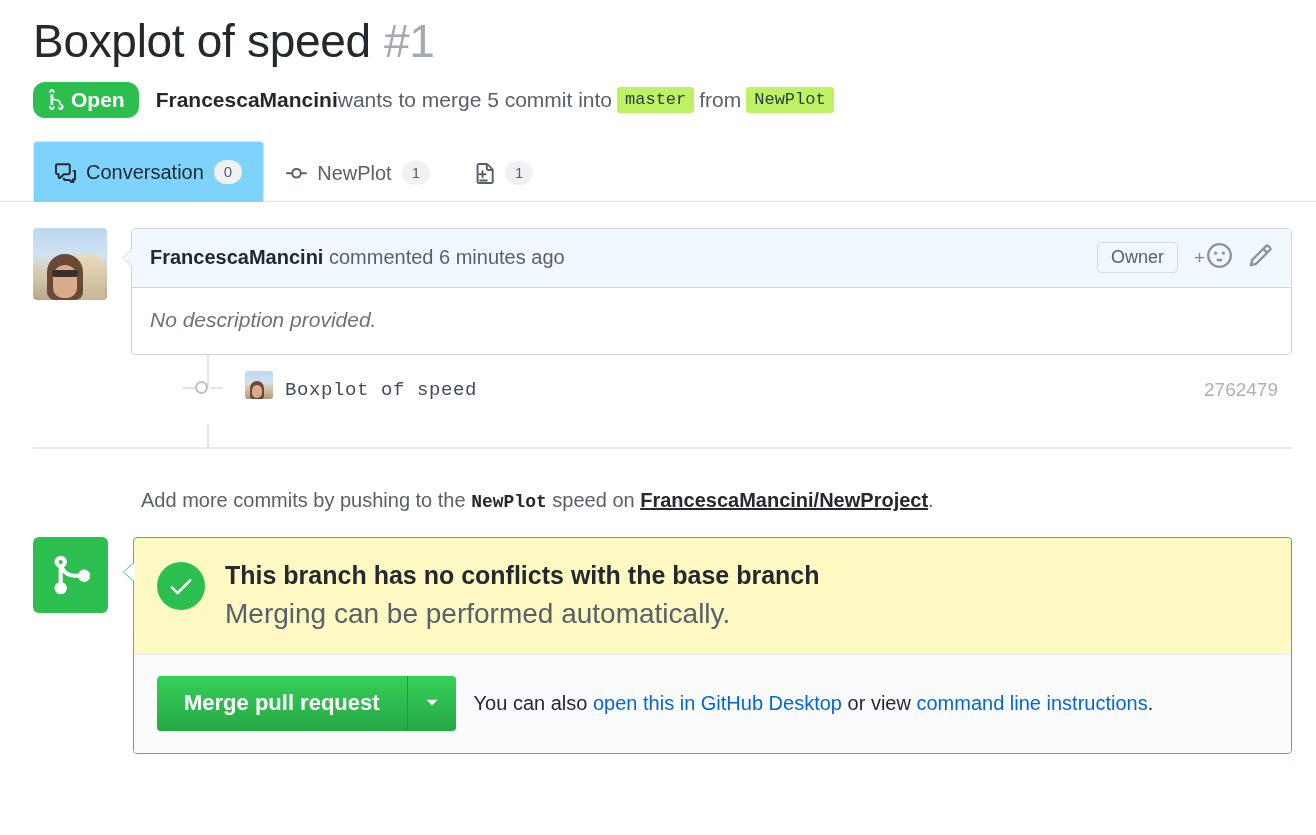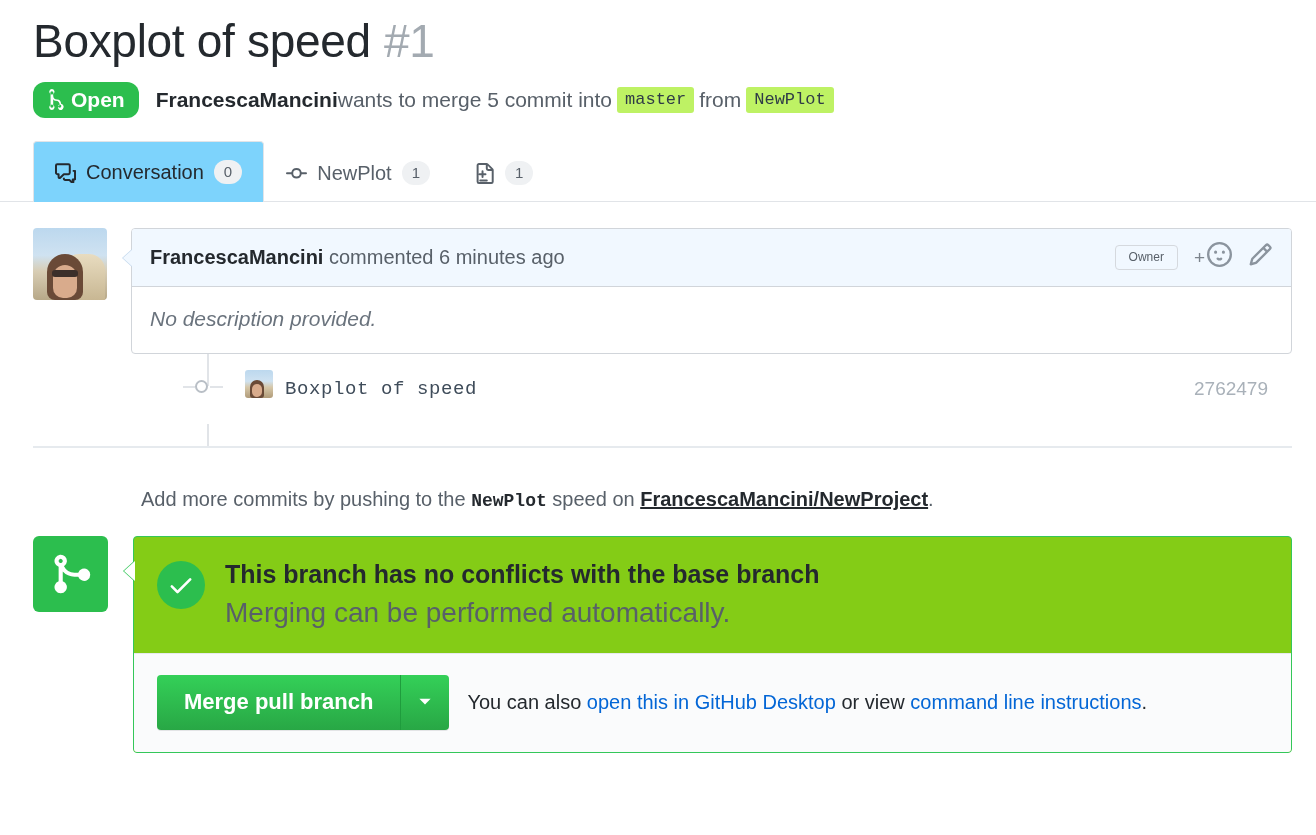--- a/index.html
+++ b/index.html
@@ -226,21 +226,21 @@
   }
   .header-actions {
     display: flex;
     align-items: center;
     gap: 16px;
   }
   .owner-badge {
     border: 1px solid #d5d9de;
     border-radius: 4px;
     color: #586069;
-    font-size: 12px;
+    font-size: 18px;
     padding: 5px 13px 6px;
     line-height: 1;
     background: transparent;
   }
   .icon-btn {
     display: flex;
     align-items: center;
     gap: 2px;
     color: #8b949e;
     cursor: pointer;
@@ -309,21 +309,21 @@
   .commit-msg {
     position: absolute;
     left: 252px;
     font-family: "Liberation Mono", monospace;
     font-size: 19px;
     color: #3f4c5a;
     letter-spacing: 0.6px;
   }
   .commit-sha {
     position: absolute;
-    right: 24px;
+    right: 14px;
     font-size: 19px;
     color: #a9b1b9;
   }
 
   .section-divider {
     height: 2px;
     background: #e6eaee;
     margin: 22px 24px 0 33px;
   }
 
@@ -360,21 +360,21 @@
     display: flex;
     align-items: center;
     justify-content: center;
   }
   .merge-box {
     margin-left: 25px;
     flex: 1;
     margin-right: 24px;
     border: 1px solid #34c759;
     border-radius: 4px;
-    background: #84cc16;
+    background: #fef9c3;
     position: relative;
   }
   .merge-arrow, .merge-arrow-in {
     position: absolute;
     width: 0; height: 0;
     top: 24px;
     border-top: 10px solid transparent;
     border-bottom: 10px solid transparent;
   }
   .merge-arrow {
@@ -593,21 +593,21 @@
           <path d="M13.78 4.22a.75.75 0 0 1 0 1.06l-7.25 7.25a.75.75 0 0 1-1.06 0L2.22 9.28a.751.751 0 0 1 .018-1.042.751.751 0 0 1 1.042-.018L6 10.94l6.72-6.72a.75.75 0 0 1 1.06 0Z"></path>
         </svg>
       </div>
       <div>
         <div class="merge-title">This branch has no conflicts with the base branch</div>
         <div class="merge-sub">Merging can be performed automatically.</div>
       </div>
     </div>
     <div class="merge-actions">
       <div class="merge-btn-group">
-        <button class="merge-btn">Merge pull branch</button>
+        <button class="merge-btn">Merge pull request</button>
         <button class="merge-caret">
           <span>
             <svg width="18" height="18" viewBox="0 0 16 16" fill="#ffffff" aria-hidden="true">
               <path d="M3 6l5 5 5-5z"></path>
             </svg>
           </span>
         </button>
       </div>
       <div class="merge-alt">
         <span>You can also </span><a href="#">open this in GitHub Desktop</a><span> or view </span><a href="#">command line instructions</a><span>.</span>

